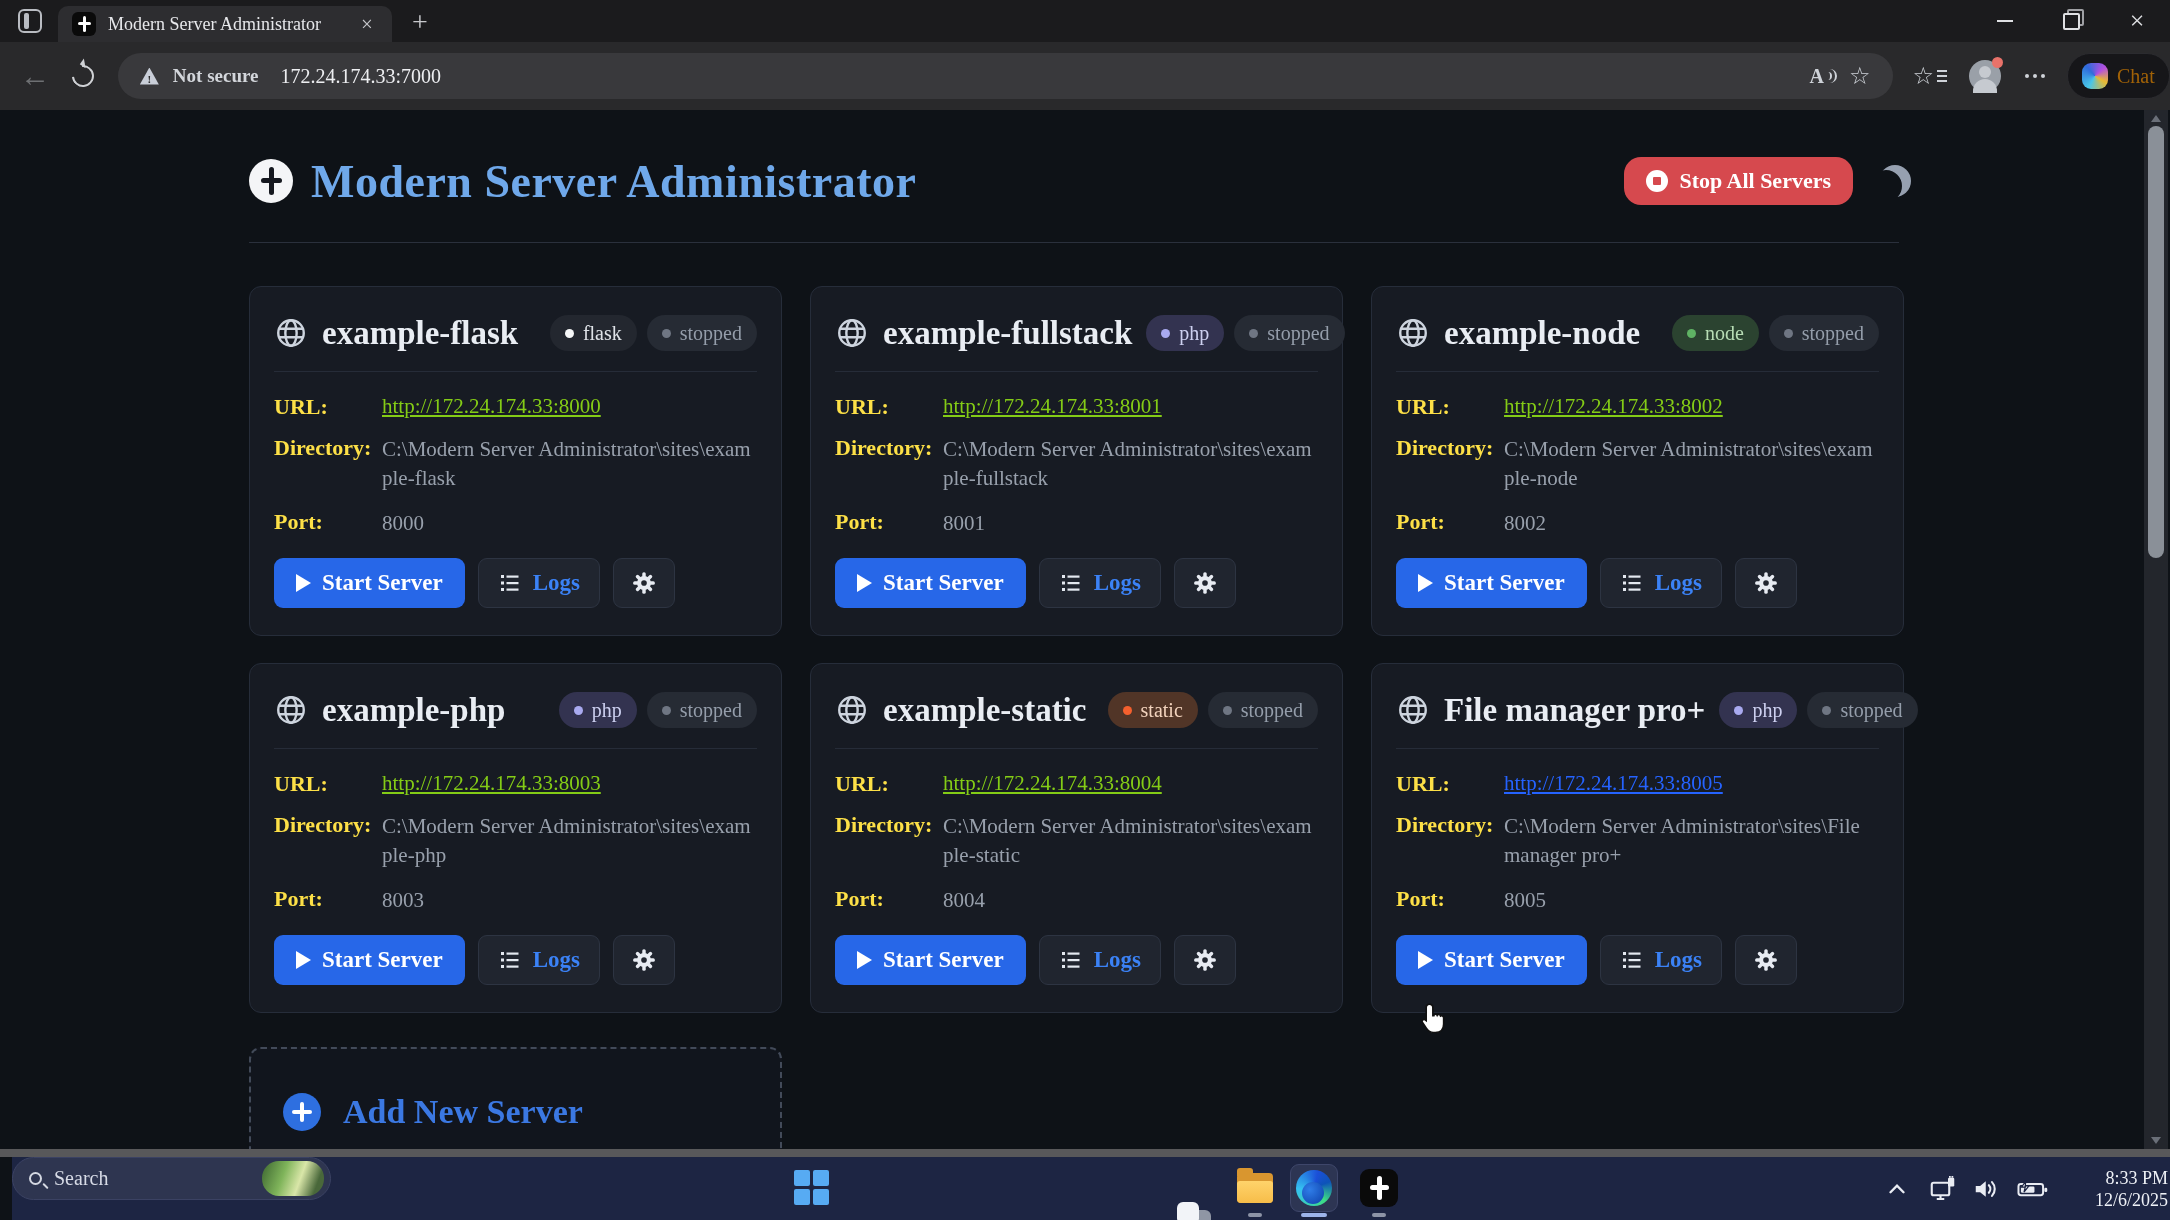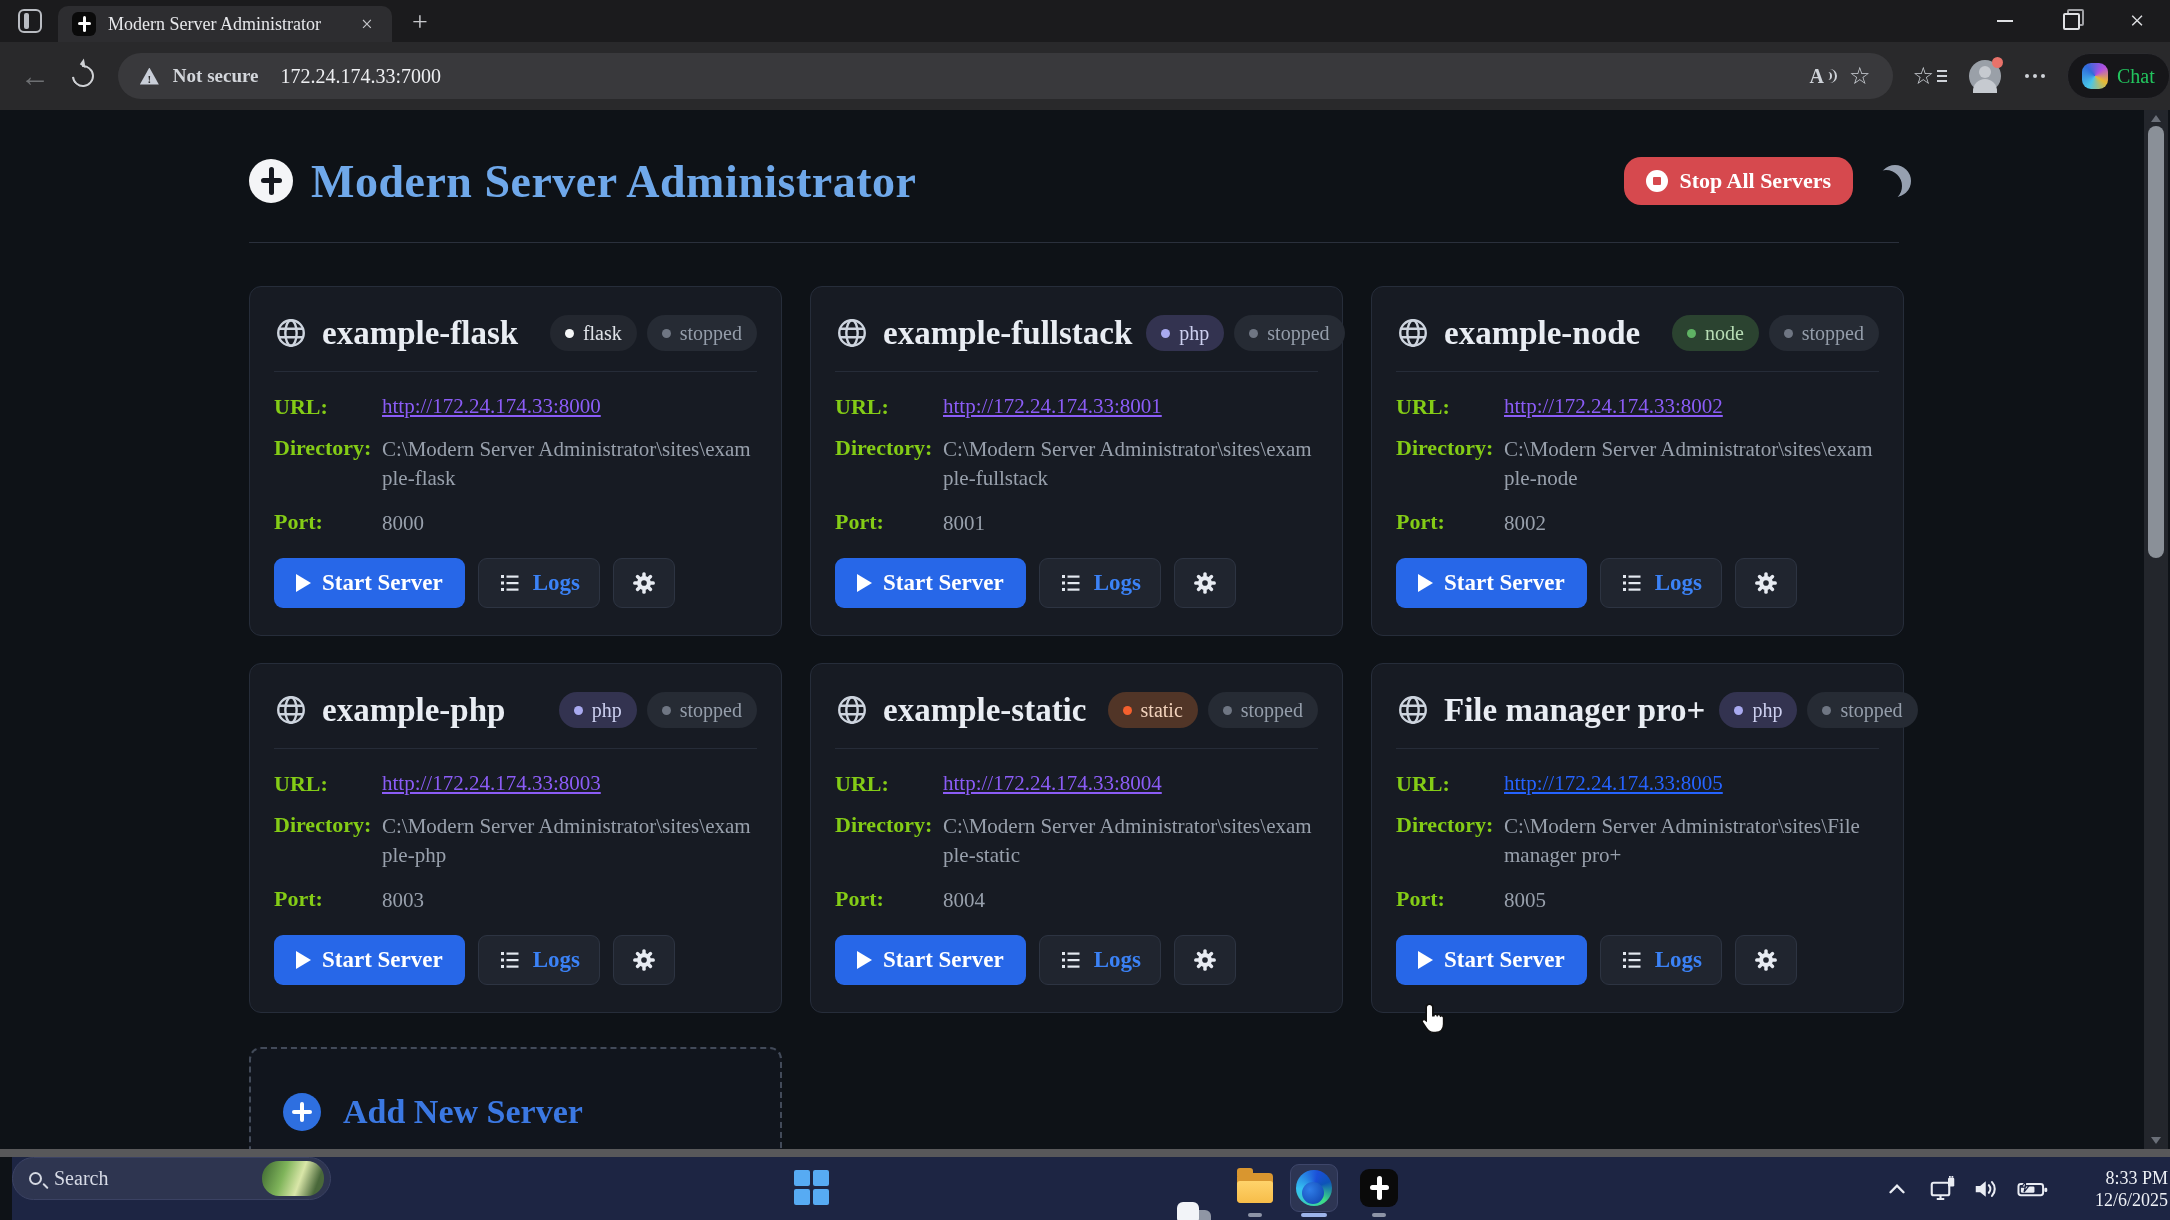--- a/index.html
+++ b/index.html
@@ -53,21 +53,21 @@
   .fav-lines{display:flex;flex-direction:column;gap:3px;}
   .fav-lines i{display:block;width:10px;height:2px;background:#cfd3d9;}
   .avatar{margin-left:22px;width:32px;height:32px;border-radius:50%;background:#9aa0a8;position:relative;overflow:visible;}
   .avatar::before{content:"";position:absolute;left:10px;top:6px;width:12px;height:12px;border-radius:50%;background:#c6cad0;}
   .avatar::after{content:"";position:absolute;left:4px;top:19px;width:24px;height:14px;border-radius:12px 12px 0 0;background:#c6cad0;}
   .avatar-dot{position:absolute;right:-2px;top:-3px;width:11px;height:11px;border-radius:50%;background:#e8726a;z-index:2;}
   .more-dots{margin-left:24px;display:flex;gap:4px;}
   .more-dots i{width:4px;height:4px;border-radius:50%;background:#cfd3d9;}
   .chat-pill{margin-left:22px;width:104px;height:46px;border-radius:23px;background:#161619;border:1px solid #2b2b2f;display:flex;align-items:center;justify-content:center;gap:9px;}
   .copilot-logo{width:26px;height:26px;border-radius:9px;background:conic-gradient(from 210deg,#49c6e8,#2f6bdb 30%,#b44fe0 55%,#e8b931 75%,#49c6e8);}
-  .chat-label{font-size:20px;color:#22c55e;}
+  .chat-label{font-size:20px;color:#a16207;}
 
   
   .page{position:absolute;top:110px;left:0;width:2170px;height:1039px;background:#0e1217;overflow:hidden;}
   .content{position:absolute;left:249px;top:0;width:1650px;}
   .page-header{margin-top:42px;display:flex;align-items:center;height:58px;}
   .app-logo{width:44px;height:44px;border-radius:50%;background:#f4f5f7;position:relative;flex:0 0 auto;}
   .app-logo::before,.app-logo::after{content:"";position:absolute;background:#15181f;border-radius:3px;}
   .app-logo::before{left:20px;top:8px;width:5px;height:28px;}
   .app-logo::after{left:12px;top:19px;width:21px;height:5px;}
   .page-title{margin:0 0 0 18px;font-size:46px;font-weight:700;color:#6fa8ea;letter-spacing:.5px;}
@@ -87,25 +87,25 @@
   .pill{height:36px;border-radius:18px;display:flex;align-items:center;gap:9px;padding:0 15px;font-size:20px;}
   .pill .dot{width:9px;height:9px;border-radius:50%;}
   .type-flask{background:#23272f;color:#dfe3e8;}  .type-flask .dot{background:#f5f6f7;}
   .type-php{background:#333350;color:#cdd0f0;}    .type-php .dot{background:#a9aaf0;}
   .type-node{background:#2b4330;color:#b7dcb4;}   .type-node .dot{background:#5fb364;}
   .type-static{background:#513527;color:#f2d3bd;} .type-static .dot{background:#f4602e;}
   .status-pill{background:#262b34;color:#949daa;} .status-pill .dot{background:#6f7683;}
   .card-divider{margin-top:16px;height:1px;background:#262c38;}
   .rows{margin-top:22px;display:flex;flex-direction:column;gap:15px;}
   .row{display:grid;grid-template-columns:108px 1fr;align-items:start;}
-  .lbl{font-size:22px;font-weight:700;color:#84cc16;}
+  .lbl{font-size:22px;font-weight:700;color:#fde047;}
   .val{font-size:21px;color:#98a0ac;line-height:1.4;}
   .dir{word-break:break-all;}
   a.link{font-size:21px;text-decoration:underline;cursor:pointer;}
-  .visited{color:#8b5cf6;}
+  .visited{color:#84cc16;}
   .fresh{color:#2563ff;}
   .actions{margin-top:20px;display:flex;gap:13px;}
   .btn{height:50px;border-radius:9px;border:none;display:flex;align-items:center;gap:11px;
        font-size:23px;font-weight:600;font-family:inherit;cursor:pointer;}
   .btn.primary{background:#2767e8;color:#fff;padding:0 22px;}
   .btn.darkb{background:#20252f;border:1px solid #2d3442;color:#3b82f6;padding:0 19px;}
   .btn.icon-only{width:62px;justify-content:center;padding:0;}
   .play-ico{width:0;height:0;border-left:15px solid #fff;border-top:9px solid transparent;border-bottom:9px solid transparent;}
 
   .add-new{margin-top:34px;width:533px;height:130px;border:2px dashed #424a59;border-radius:12px;background:#11151d;

